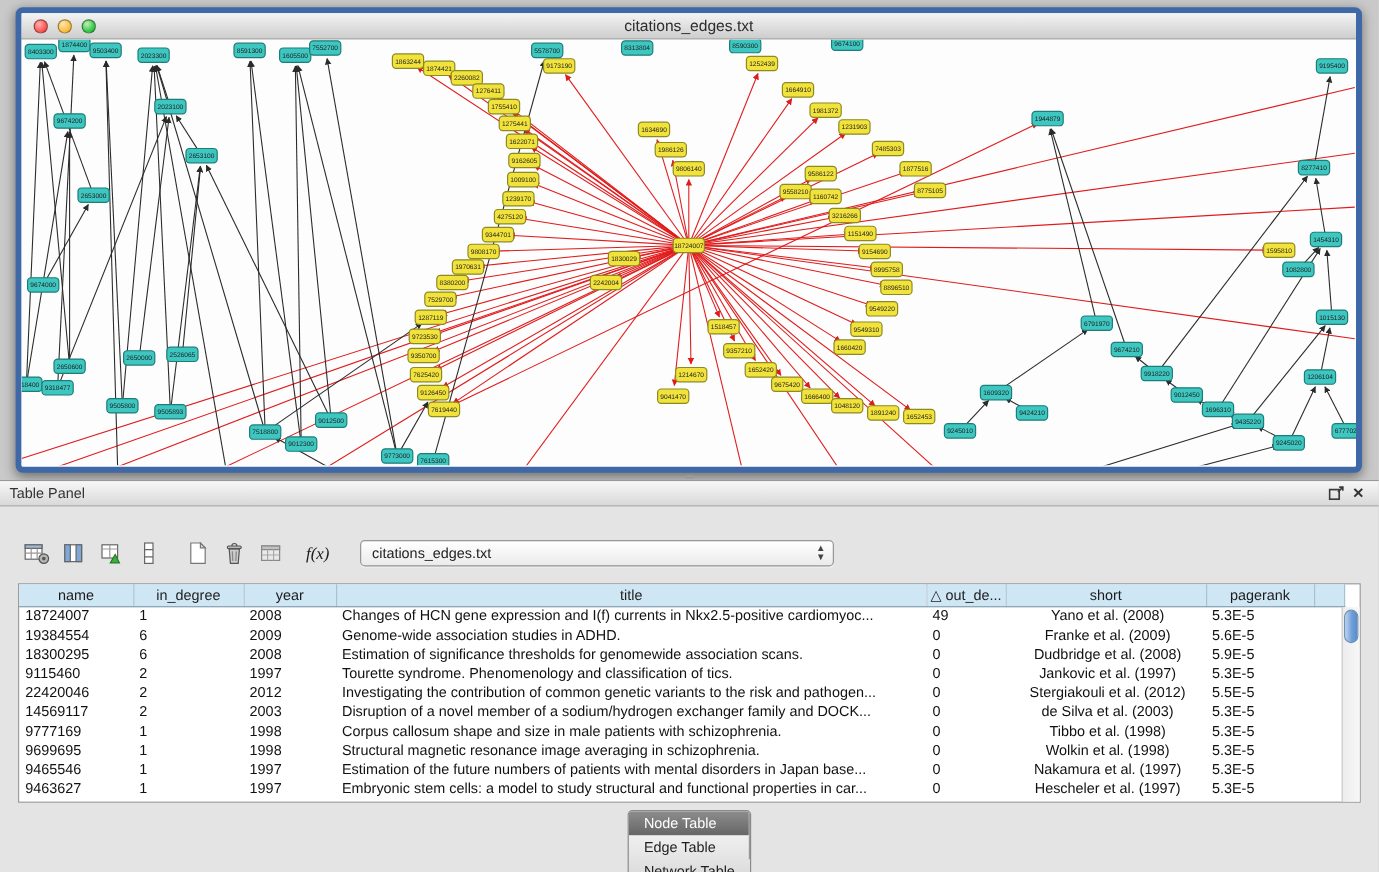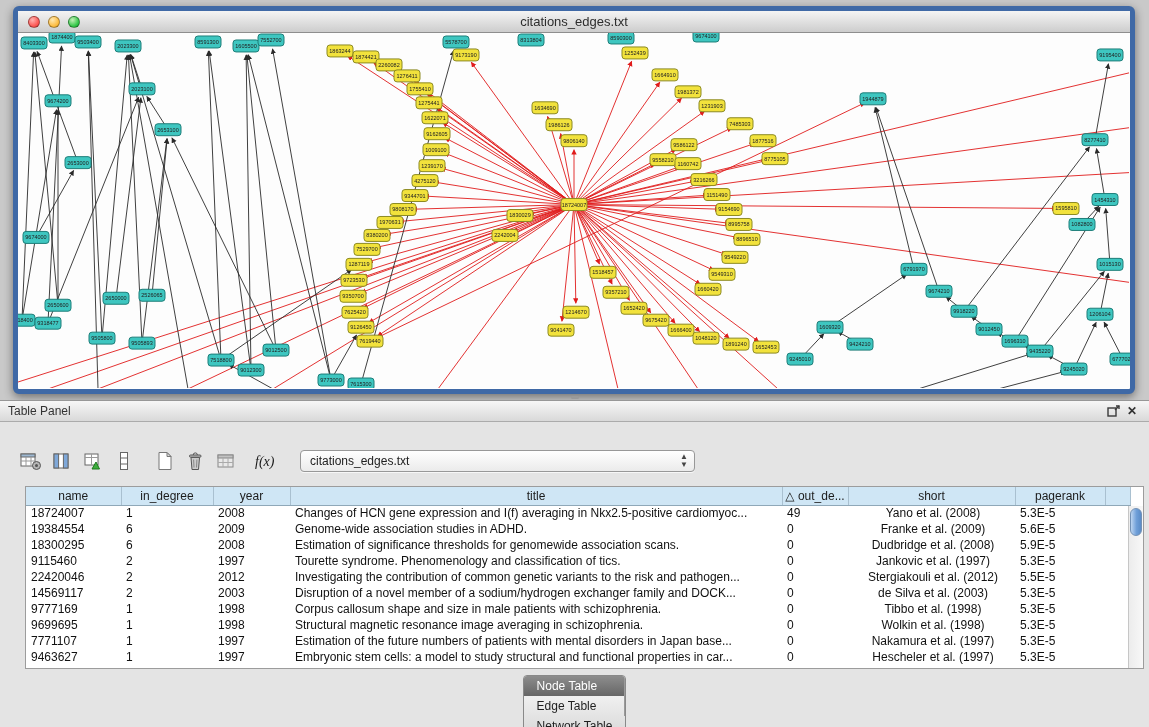--- a/index.html
+++ b/index.html
@@ -56,21 +56,21 @@
     margin-left:16px; width:395px; height:22px;
     background:linear-gradient(#ffffff,#ebebeb);
     border:1px solid #989898; border-radius:4px;
     display:flex; align-items:center; font-size:12px; color:#222;
     padding-left:9px; box-shadow:0 1px 0 rgba(255,255,255,.7);
   }
   .dropdown .val { flex:1; }
   .dropdown .stepper { width:16px; text-align:center; font-size:8px; line-height:8px; color:#444; padding-right:4px; }
 
   .table-wrap {
-    position:absolute; top:85px; left:25px; width:1119px; height:183px;
+    position:absolute; top:85px; left:15px; width:1119px; height:183px;
     background:#fff; border:1px solid #9c9c9c;
   }
   table.data { border-collapse:collapse; table-layout:fixed; width:1104px; }
   table.data th {
     background:#cfe6f5; border-right:1px solid #a9c0d0; border-bottom:1px solid #8fa8b8;
     font-weight:normal; font-size:12px; height:18px; padding:0 2px; color:#1c1c1c;
     overflow:hidden; white-space:nowrap;
   }
   table.data td {
     font-size:12px; height:16px; padding:0 2px 0 5px; color:#111;
@@ -777,21 +777,21 @@
             <th>short</th>
             <th>pagerank</th>
             <th></th>
           </tr>
         </thead>
       <tbody id="table-body">
           <tr>
             <td>18724007</td>
             <td>1</td>
             <td>2008</td>
-            <td>Changes of HCN gene expression and I(f) averaging in Nkx2.5-positive cardiomyoc...</td>
+            <td>Changes of HCN gene expression and I(f) currents in Nkx2.5-positive cardiomyoc...</td>
             <td>49</td>
             <td>Yano et al. (2008)</td>
             <td>5.3E-5</td>
             <td></td>
           </tr>
           <tr>
             <td>19384554</td>
             <td>6</td>
             <td>2009</td>
             <td>Genome-wide association studies in ADHD.</td>
@@ -854,21 +854,21 @@
             <td>9699695</td>
             <td>1</td>
             <td>1998</td>
             <td>Structural magnetic resonance image averaging in schizophrenia.</td>
             <td>0</td>
             <td>Wolkin et al. (1998)</td>
             <td>5.3E-5</td>
             <td></td>
           </tr>
           <tr>
-            <td>7771107</td>
+            <td>9465546</td>
             <td>1</td>
             <td>1997</td>
             <td>Estimation of the future numbers of patients with mental disorders in Japan base...</td>
             <td>0</td>
             <td>Nakamura et al. (1997)</td>
             <td>5.3E-5</td>
             <td></td>
           </tr>
           <tr>
             <td>9463627</td>

